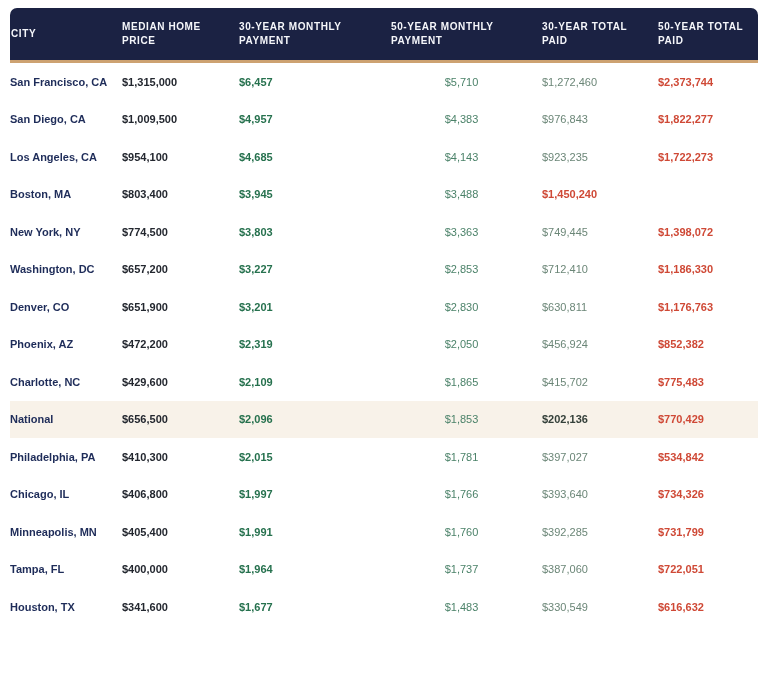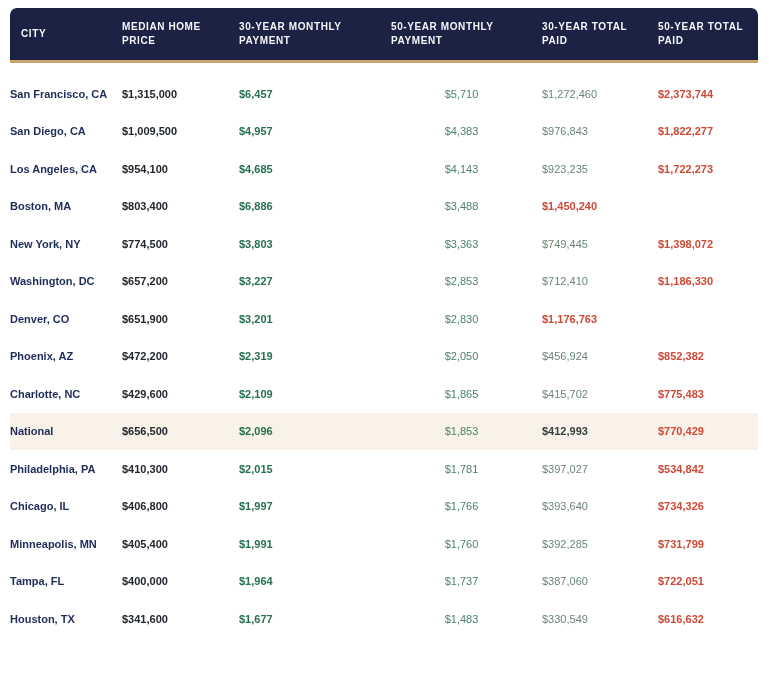--- a/index.html
+++ b/index.html
@@ -30,26 +30,26 @@
     align-items: center;
     color: var(--header-text, #f5f6fa);
     font-size: 10px;
     font-weight: 700;
     letter-spacing: 0.6px;
     line-height: 14px;
     text-transform: uppercase;
     padding: 11px 14px 11px 0;
     box-sizing: border-box;
   }
-  .col-first { padding-left: 11px; }
+  .col-first { padding-left: 1px; }
   .accent-line {
     height: 3px;
     background: var(--accent, #cda271);
   }
-  .tbody { width: 100%; margin-top: 12px; }
+  .tbody { width: 100%; }
   .tr {
     display: grid;
     grid-template-columns: 112px 117px 152px 151px 116px 100px;
     align-items: center;
     min-height: 37.5px;
     background: transparent;
   }
   .tr.highlight {
     background: var(--highlight-bg, #f8f2e9);
   }
@@ -127,21 +127,21 @@
     <div class="td cell-median">$954,100</div>
     <div class="td cell-m30">$4,685</div>
     <div class="td cell-m50">$4,143</div>
     <div class="td cell-t30">$923,235</div>
     <div class="td cell-t50">$1,722,273</div>
   </div>
 
   <div class="tr">
     <div class="td col-first cell-city">Boston, MA</div>
     <div class="td cell-median">$803,400</div>
-    <div class="td cell-m30">$6,886</div>
+    <div class="td cell-m30">$3,945</div>
     <div class="td cell-m50">$3,488</div>
     <div class="td cell-t50">$1,450,240</div>
   </div>
 
   <div class="tr">
     <div class="td col-first cell-city">New York, NY</div>
     <div class="td cell-median">$774,500</div>
     <div class="td cell-m30">$3,803</div>
     <div class="td cell-m50">$3,363</div>
     <div class="td cell-t30">$749,445</div>
@@ -155,20 +155,21 @@
     <div class="td cell-m50">$2,853</div>
     <div class="td cell-t30">$712,410</div>
     <div class="td cell-t50">$1,186,330</div>
   </div>
 
   <div class="tr">
     <div class="td col-first cell-city">Denver, CO</div>
     <div class="td cell-median">$651,900</div>
     <div class="td cell-m30">$3,201</div>
     <div class="td cell-m50">$2,830</div>
+    <div class="td cell-t30">$630,811</div>
     <div class="td cell-t50">$1,176,763</div>
   </div>
 
 
   <div class="tr">
     <div class="td col-first cell-city">Phoenix, AZ</div>
     <div class="td cell-median">$472,200</div>
     <div class="td cell-m30">$2,319</div>
     <div class="td cell-m50">$2,050</div>
     <div class="td cell-t30">$456,924</div>
@@ -182,21 +183,21 @@
     <div class="td cell-m50">$1,865</div>
     <div class="td cell-t30">$415,702</div>
     <div class="td cell-t50">$775,483</div>
   </div>
 
   <div class="tr highlight">
     <div class="td col-first cell-city">National</div>
     <div class="td cell-median">$656,500</div>
     <div class="td cell-m30">$2,096</div>
     <div class="td cell-m50">$1,853</div>
-    <div class="td cell-t30">$412,993</div>
+    <div class="td cell-t30">$202,136</div>
     <div class="td cell-t50">$770,429</div>
   </div>
 
   <div class="tr">
     <div class="td col-first cell-city">Philadelphia, PA</div>
     <div class="td cell-median">$410,300</div>
     <div class="td cell-m30">$2,015</div>
     <div class="td cell-m50">$1,781</div>
     <div class="td cell-t30">$397,027</div>
     <div class="td cell-t50">$534,842</div>

